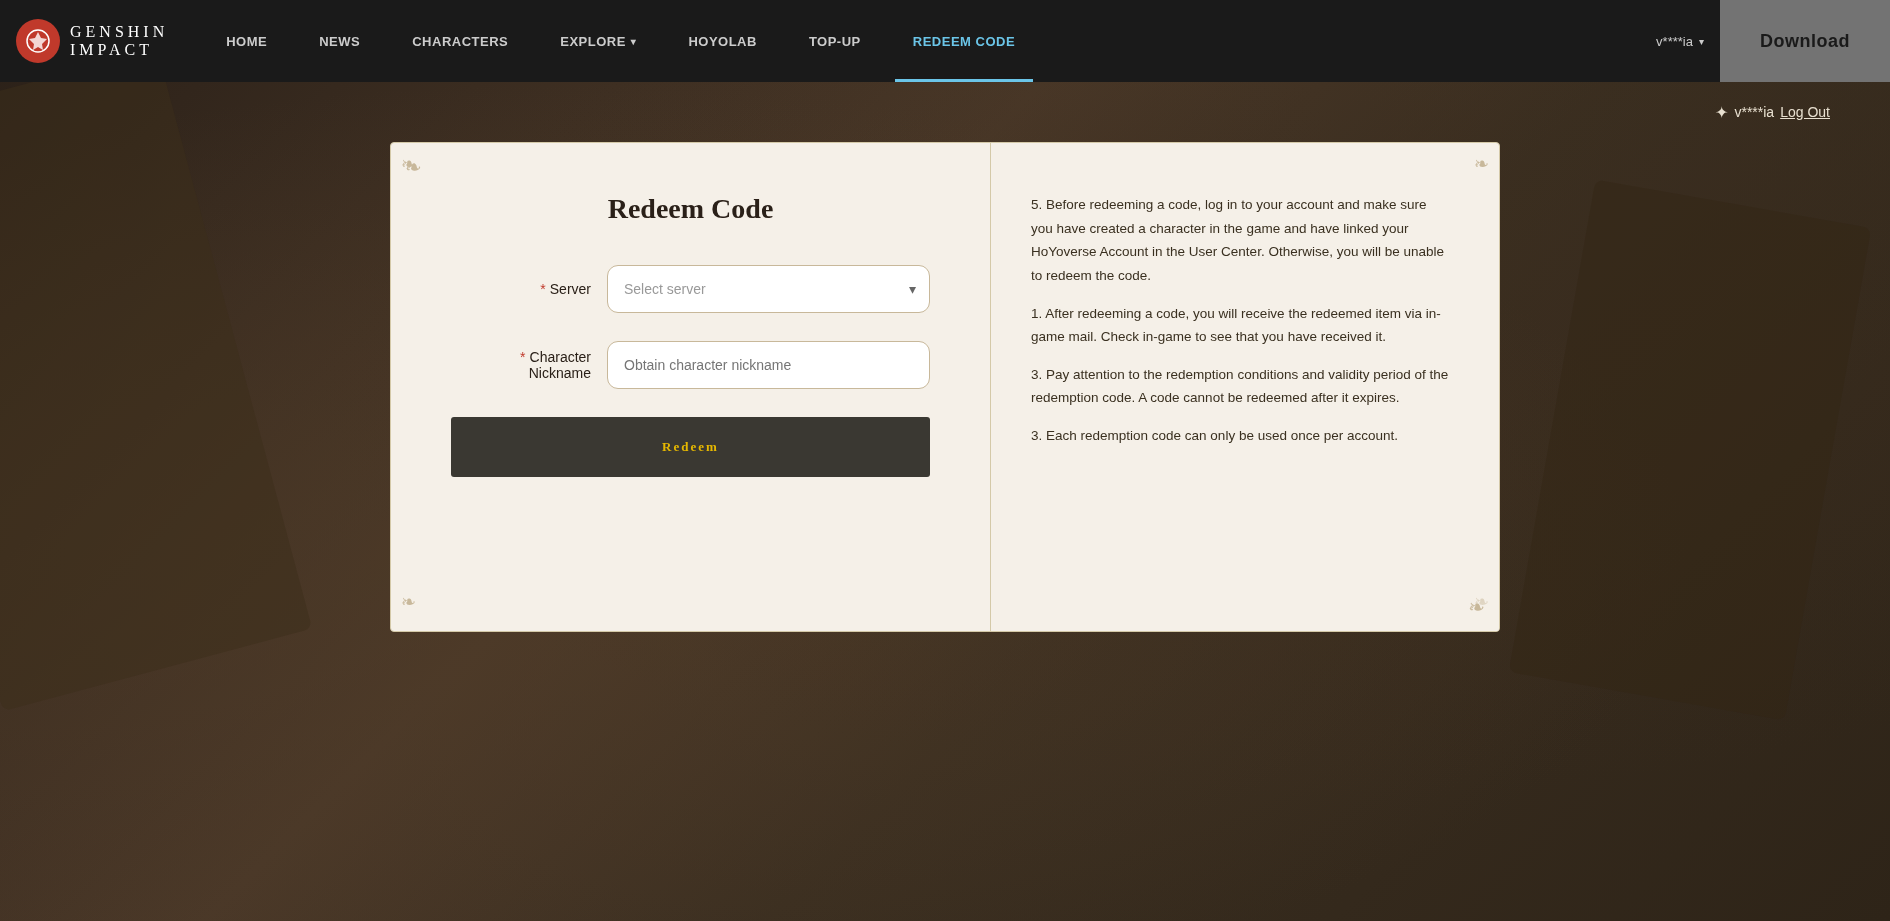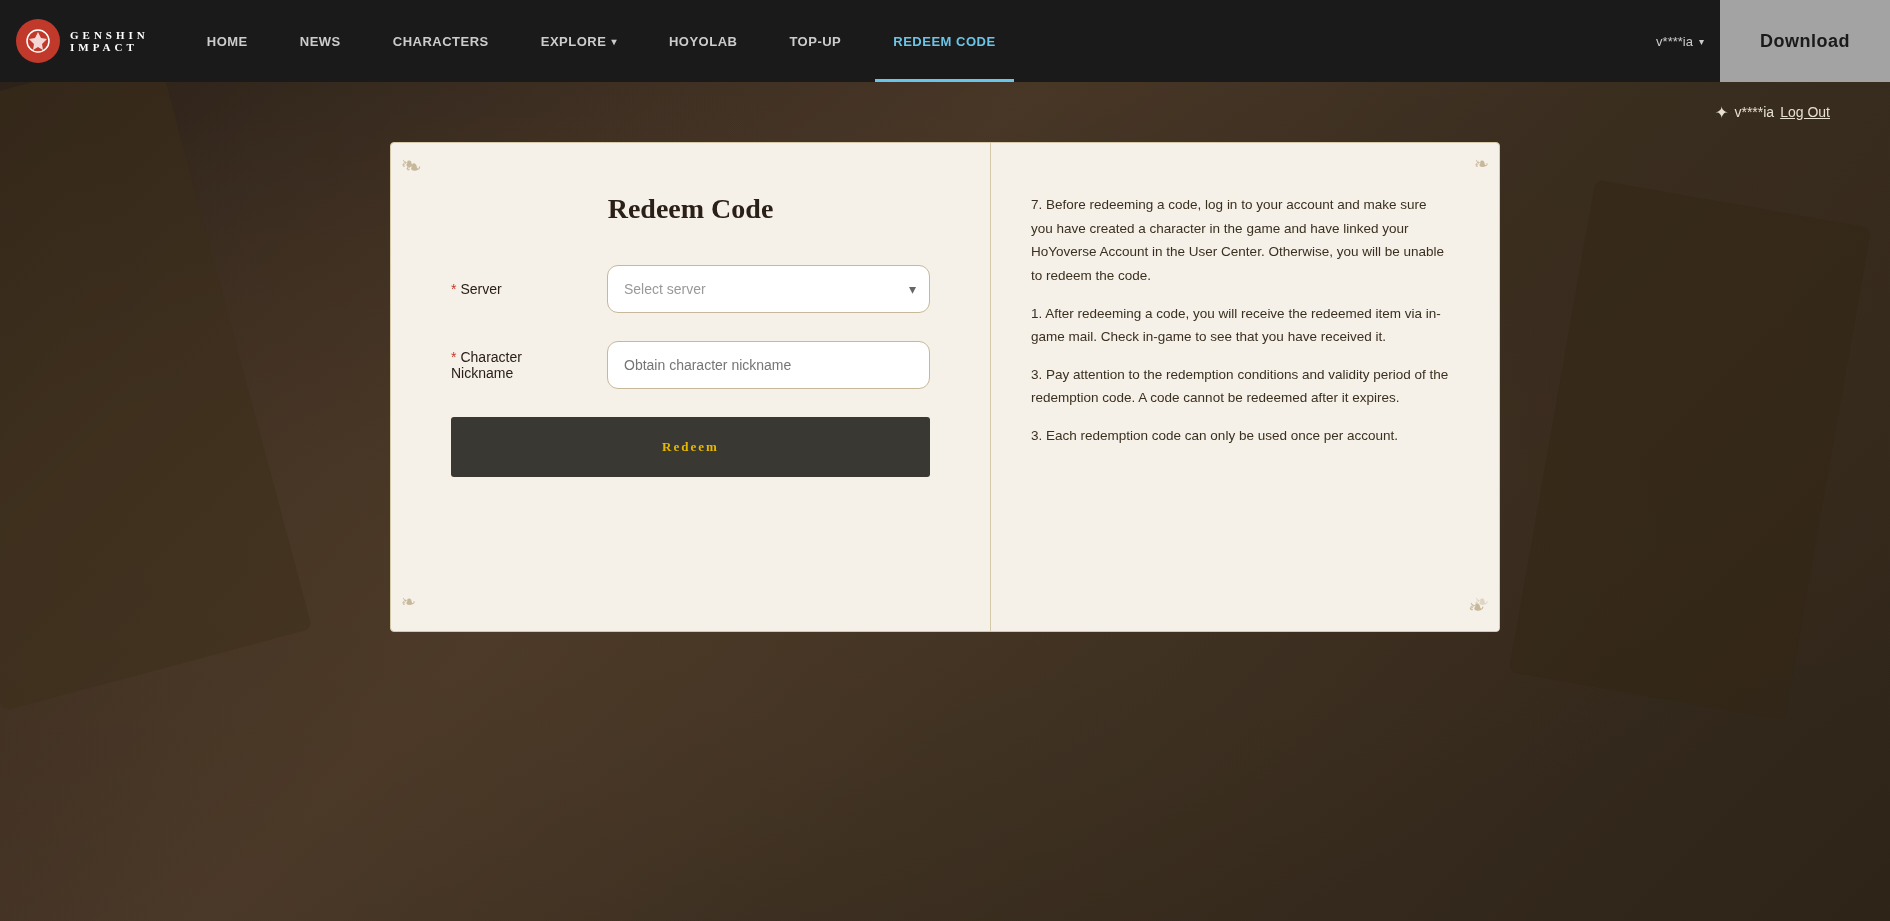--- a/index.html
+++ b/index.html
@@ -89,23 +89,23 @@
       color: white;
       font-size: 22px;
       font-weight: bold;
       font-family: 'Palatino Linotype', serif;
       line-height: 1.1;
       letter-spacing: 1px;
       text-transform: uppercase;
     }
     .nav-logo-text span {
       display: block;
-      font-size: 11px;
+      font-size: 16px;
       letter-spacing: 4px;
-      font-weight: bold;
+      font-weight: normal;
     }
 
     .nav-links {
       display: flex;
       align-items: flex-end;
       gap: 16px;
       flex: 1;
     }
 
     .nav-link {
@@ -152,21 +152,21 @@
       font-size: 13px;
       padding: 0 16px;
       cursor: pointer;
       display: flex;
       align-items: center;
       gap: 6px;
     }
     .nav-user .chevron { font-size: 10px; }
 
     .nav-download {
-      background: #a3a3a3;
+      background: #737373;
       color: #1a1a1a;
       font-size: 18px;
       font-weight: bold;
       padding: 0 40px;
       height: 82px;
       display: flex;
       align-items: center;
       cursor: pointer;
       letter-spacing: 0.5px;
     }
@@ -259,21 +259,21 @@
       font-family: 'Palatino Linotype', serif;
     }
 
     .form-row {
       display: flex;
       align-items: center;
       margin-bottom: 28px;
     }
 
     .form-label {
-      text-align: left;
+      text-align: right;
       min-width: 140px;
       margin-right: 16px;
       color: #2a2018;
       font-size: 14px;
       font-weight: 500;
     }
     .required-star {
       color: #c0392b;
       margin-right: 4px;
     }
@@ -465,21 +465,21 @@
         </div>
       </div>
 
 
       <button class="redeem-btn">Redeem</button>
     </div>
 
     <div class="right-panel">
       <div class="right-panel-scroll">
         <div class="about-text">
-          <p>7. Before redeeming a code, log in to your account and make sure you have created a character in the game and have linked your HoYoverse Account in the User Center. Otherwise, you will be unable to redeem the code.</p>
+          <p>5. Before redeeming a code, log in to your account and make sure you have created a character in the game and have linked your HoYoverse Account in the User Center. Otherwise, you will be unable to redeem the code.</p>
           <p>1. After redeeming a code, you will receive the redeemed item via in-game mail. Check in-game to see that you have received it.</p>
           <p>3. Pay attention to the redemption conditions and validity period of the redemption code. A code cannot be redeemed after it expires.</p>
           <p>3. Each redemption code can only be used once per account.</p>
         </div>
       </div>
       <div class="right-panel-fade"></div>
     </div>
   </div>
 </div>
 

